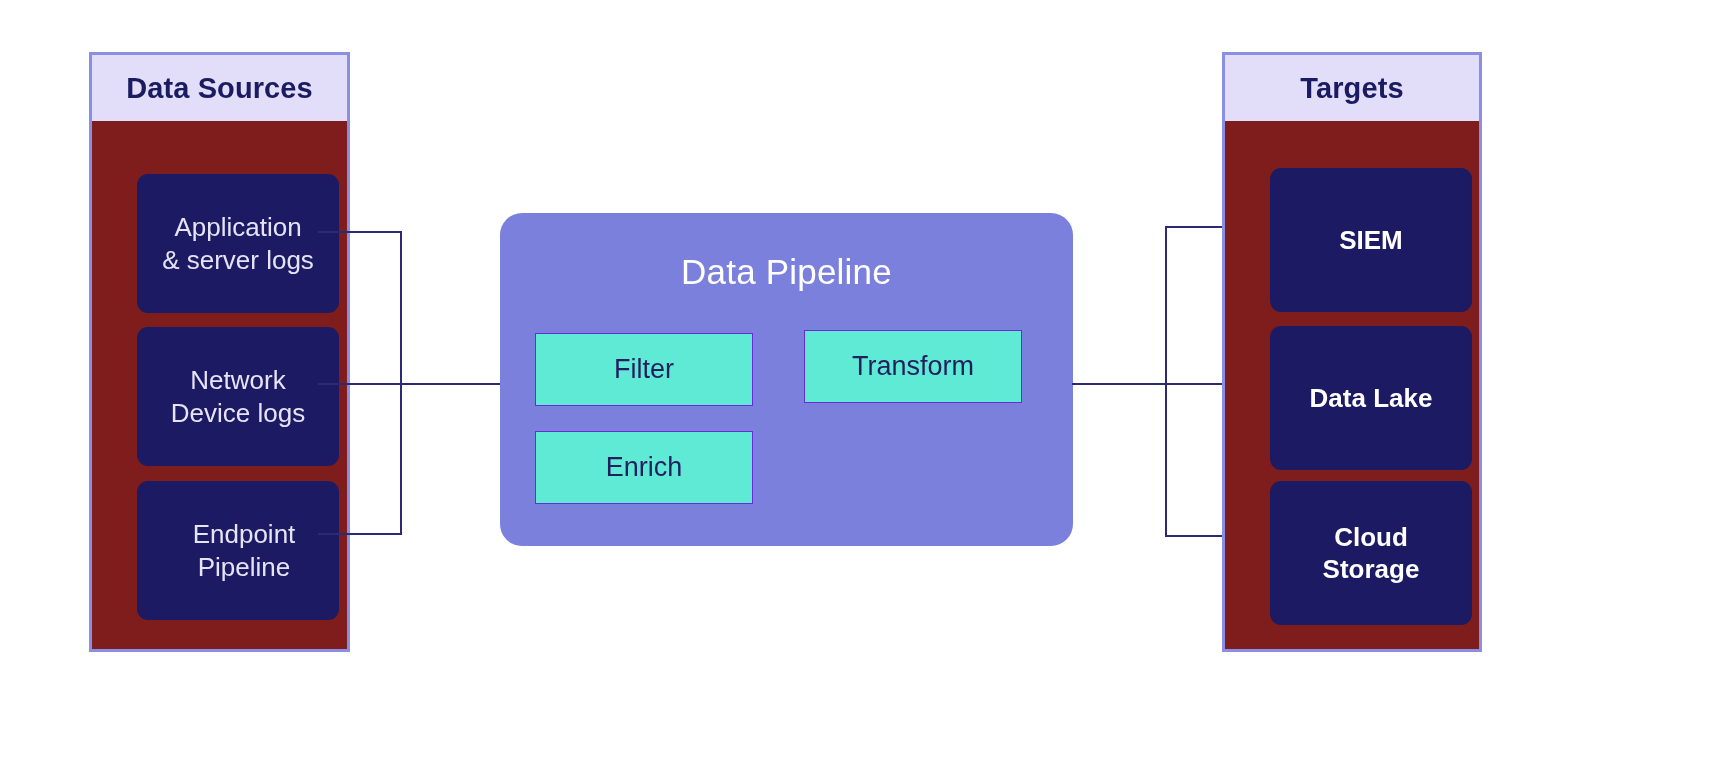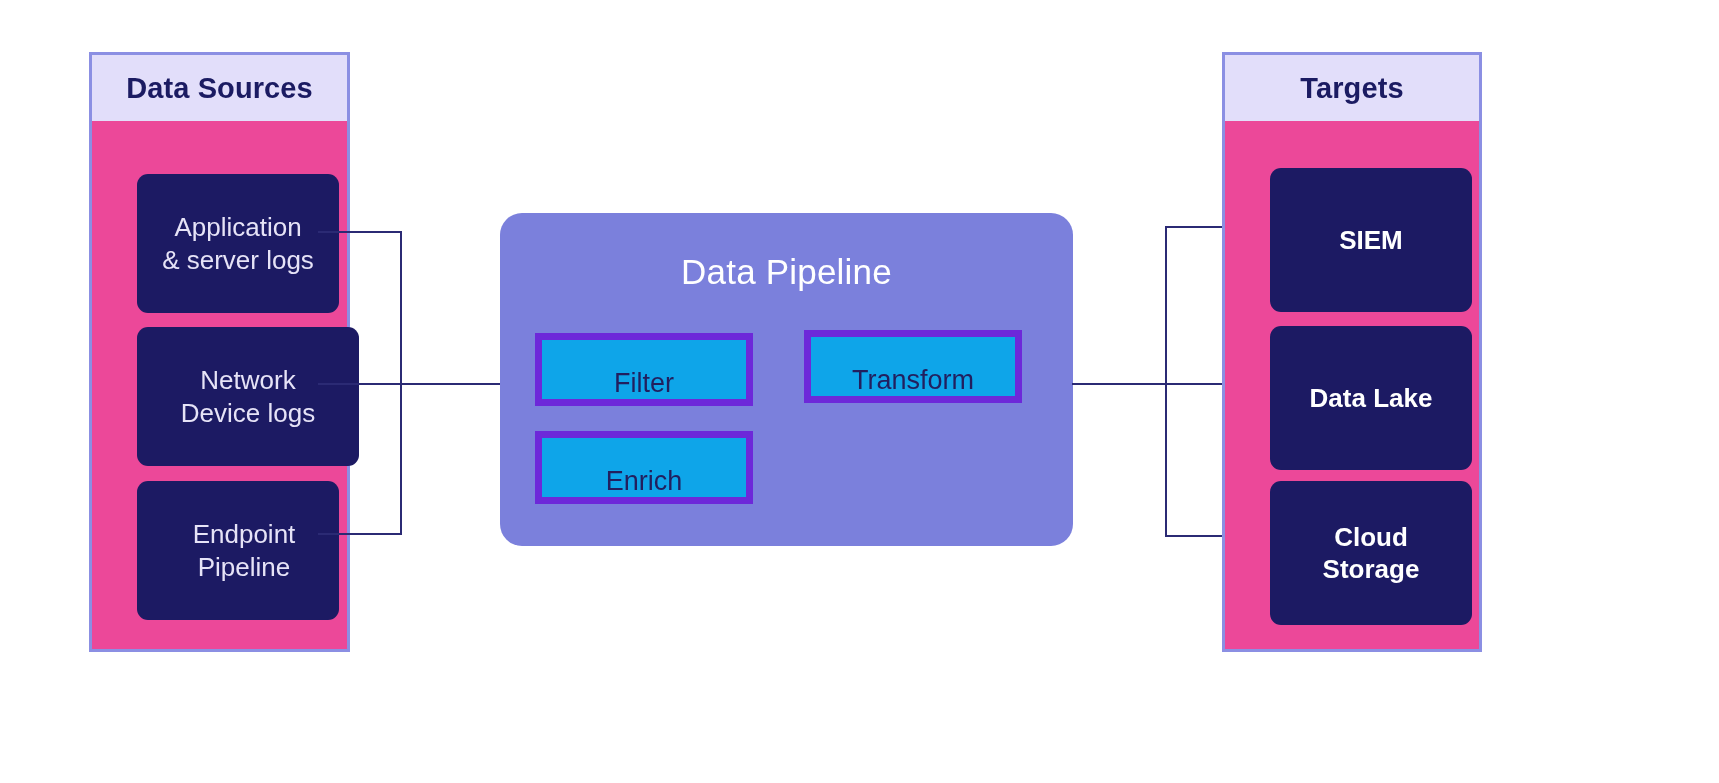--- a/index.html
+++ b/index.html
@@ -2,39 +2,39 @@
 <html><head>
 <meta charset="utf-8">
 <style>
   html,body{margin:0;padding:0;background:#ffffff;}
   body{width:1719px;height:783px;position:relative;overflow:hidden;
        font-family:"Liberation Sans","DejaVu Sans",sans-serif;}
 
   .stage{position:absolute;left:0;top:0;width:1719px;height:783px;}
 
   
-  .panel{position:absolute;box-sizing:border-box;border:3px solid #8b8fe3;background:#ec4899;}
+  .panel{position:absolute;box-sizing:border-box;border:3px solid #8b8fe3;background:#7f1d1d;}
   .panel-header{position:absolute;left:0;top:0;right:0;height:66px;background:#e2defa;
                 display:flex;align-items:center;justify-content:center;}
   .panel-title{font-size:29px;font-weight:bold;color:#1b1b62;letter-spacing:.1px;}
   .panel-body{position:absolute;left:0;right:0;top:66px;bottom:0;margin-left:16px;}
 
   
   .node{position:absolute;box-sizing:border-box;background:#1c1a63;border-radius:11px;
         display:flex;align-items:center;justify-content:center;text-align:center;}
   .node-label{color:#e6e3f7;font-size:26px;line-height:1.25;padding:0 8px;}
   .node-label.bold{color:#ffffff;font-weight:bold;}
 
   
   .pipeline{position:absolute;left:500px;top:213px;width:573px;height:333px;
             background:#7b80dc;border-radius:22px;}
   .pipeline-title{position:absolute;left:0;right:0;top:39px;text-align:center;
                   font-size:35px;font-weight:normal;color:#ffffff;letter-spacing:.2px;}
-  .stage-box{position:absolute;box-sizing:border-box;background:#0ea5e9;
-             border:7px solid #6d28d9;display:flex;align-items:flex-end;justify-content:center;}
+  .stage-box{position:absolute;box-sizing:border-box;background:#5eead4;
+             border:1px solid #6d28d9;display:flex;align-items:center;justify-content:center;}
   .stage-label{font-size:27px;color:#221f5e;}
 
   
   .wire{position:absolute;background:#2b2a74;}
   .wire-h{height:2px;}
   .wire-v{width:2px;}
 </style>
 </head>
 <body>
 
@@ -46,21 +46,21 @@
     </div>
     <div class="panel-body">
 
       <div class="node" style="left:29px;top:53px;width:202px;height:139px;">
         <div class="node-label">
           <span>Application</span><br>
           <span>&amp; server logs</span>
         </div>
       </div>
 
-      <div class="node" style="left:29px;top:206px;width:222px;height:139px;">
+      <div class="node" style="left:29px;top:206px;width:202px;height:139px;">
         <div class="node-label">
           <span>Network</span><br>
           <span>Device logs</span>
         </div>
       </div>
 
       <div class="node" style="left:29px;top:360px;width:202px;height:139px;padding-left:12px;">
         <div class="node-label">
           <span>Endpoint</span><br>
           <span>Pipeline</span>

